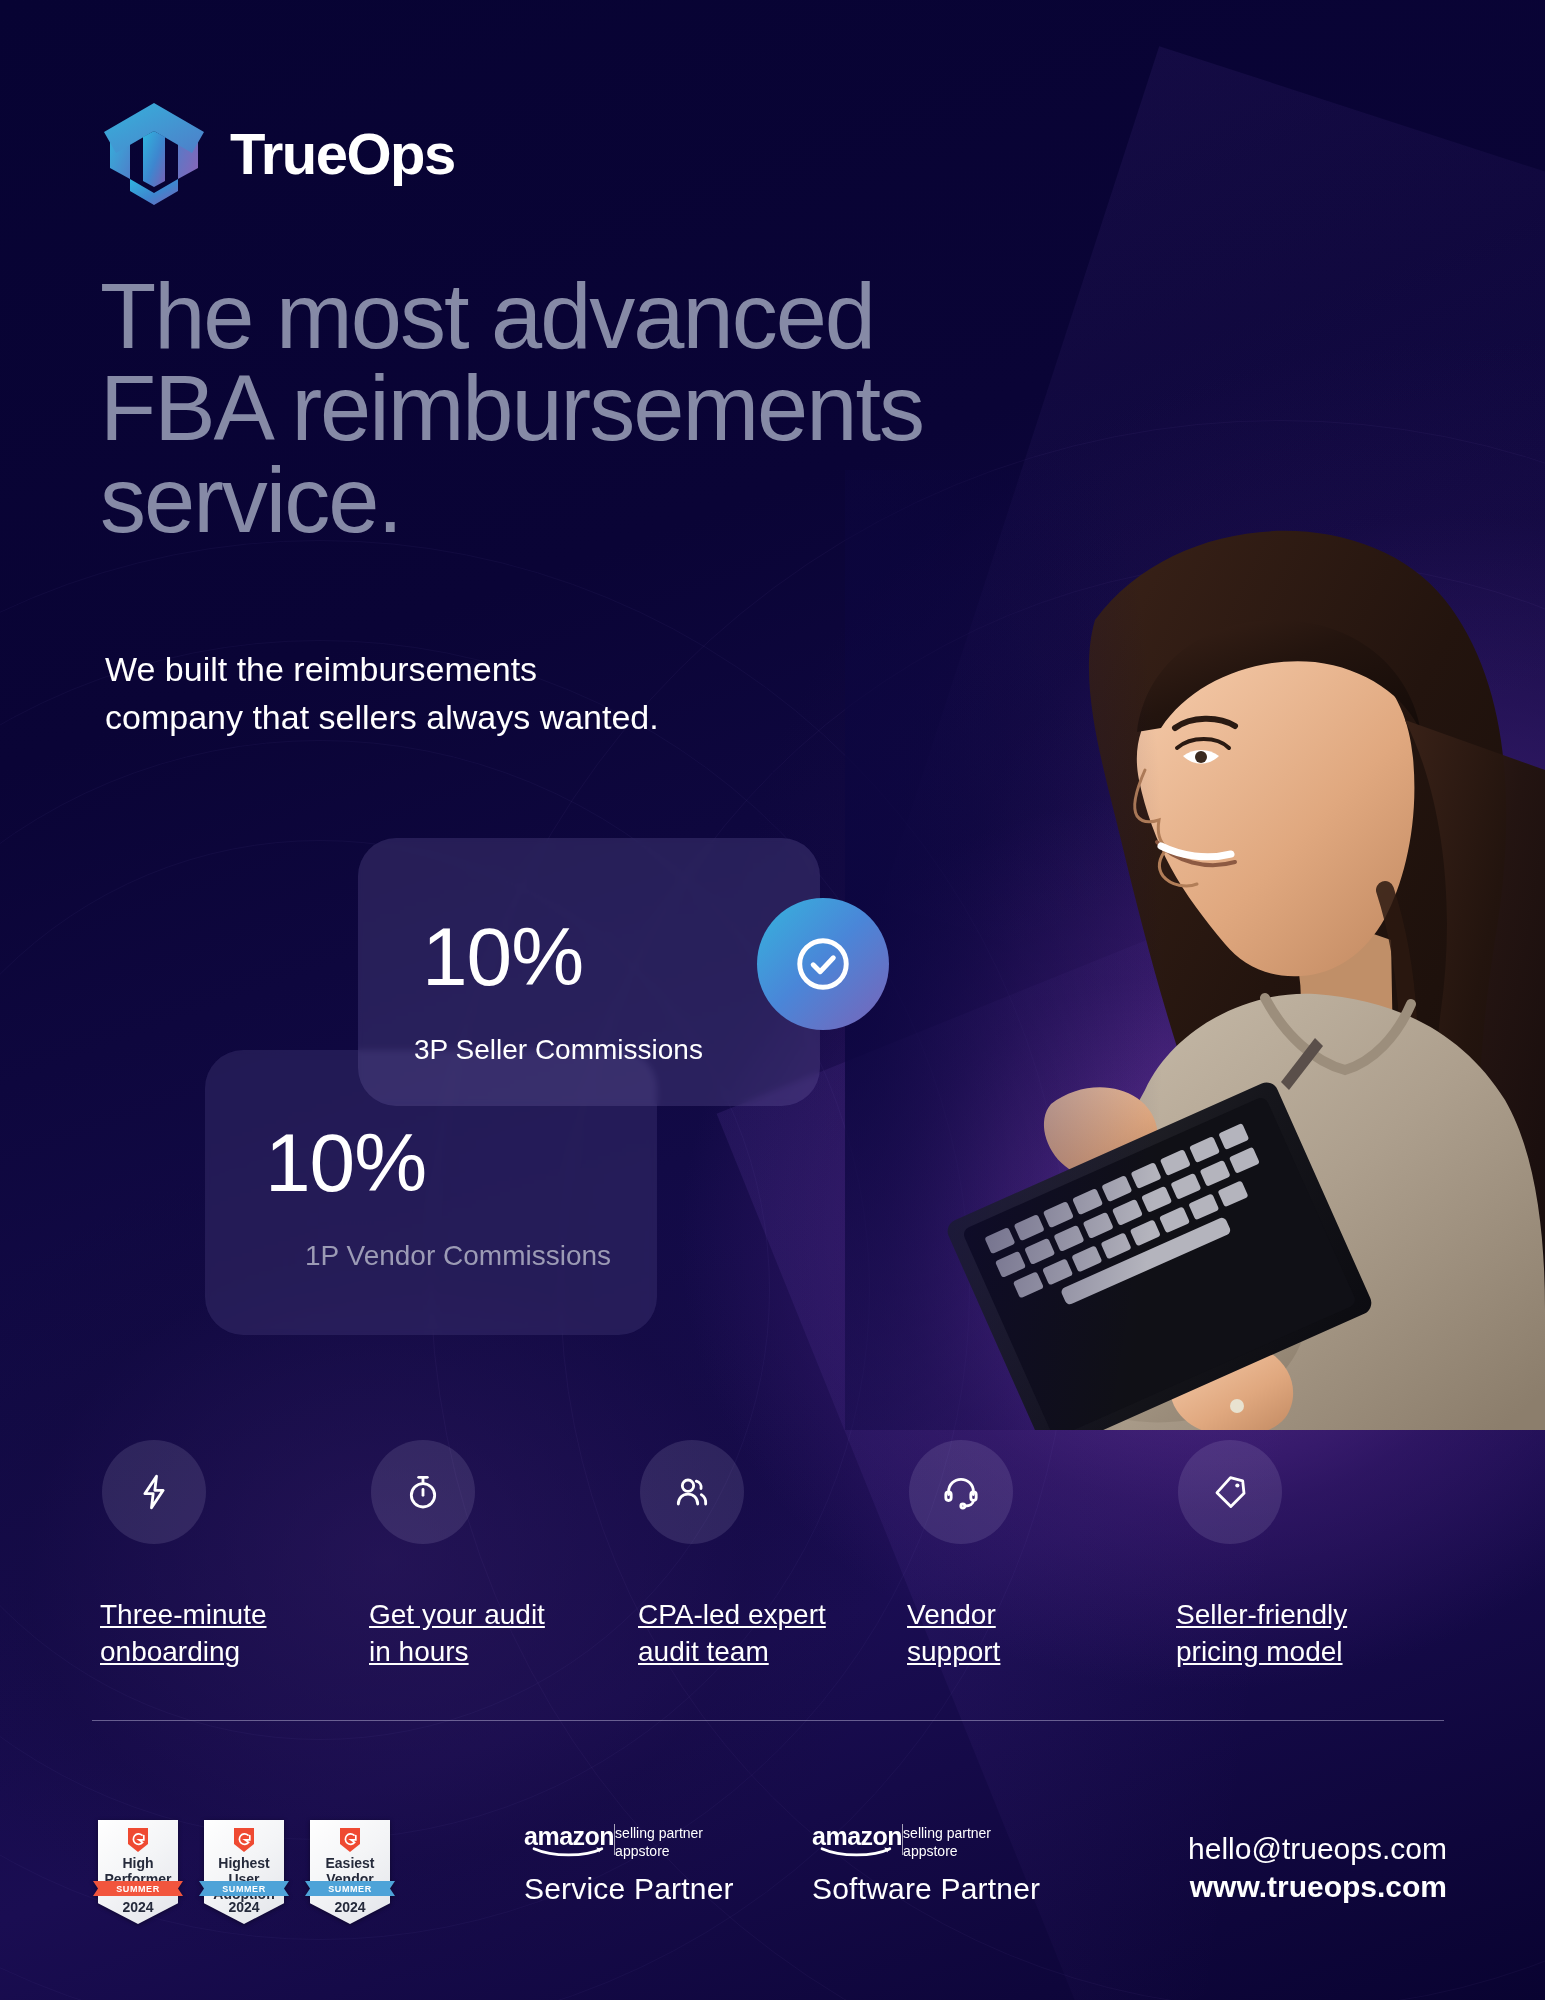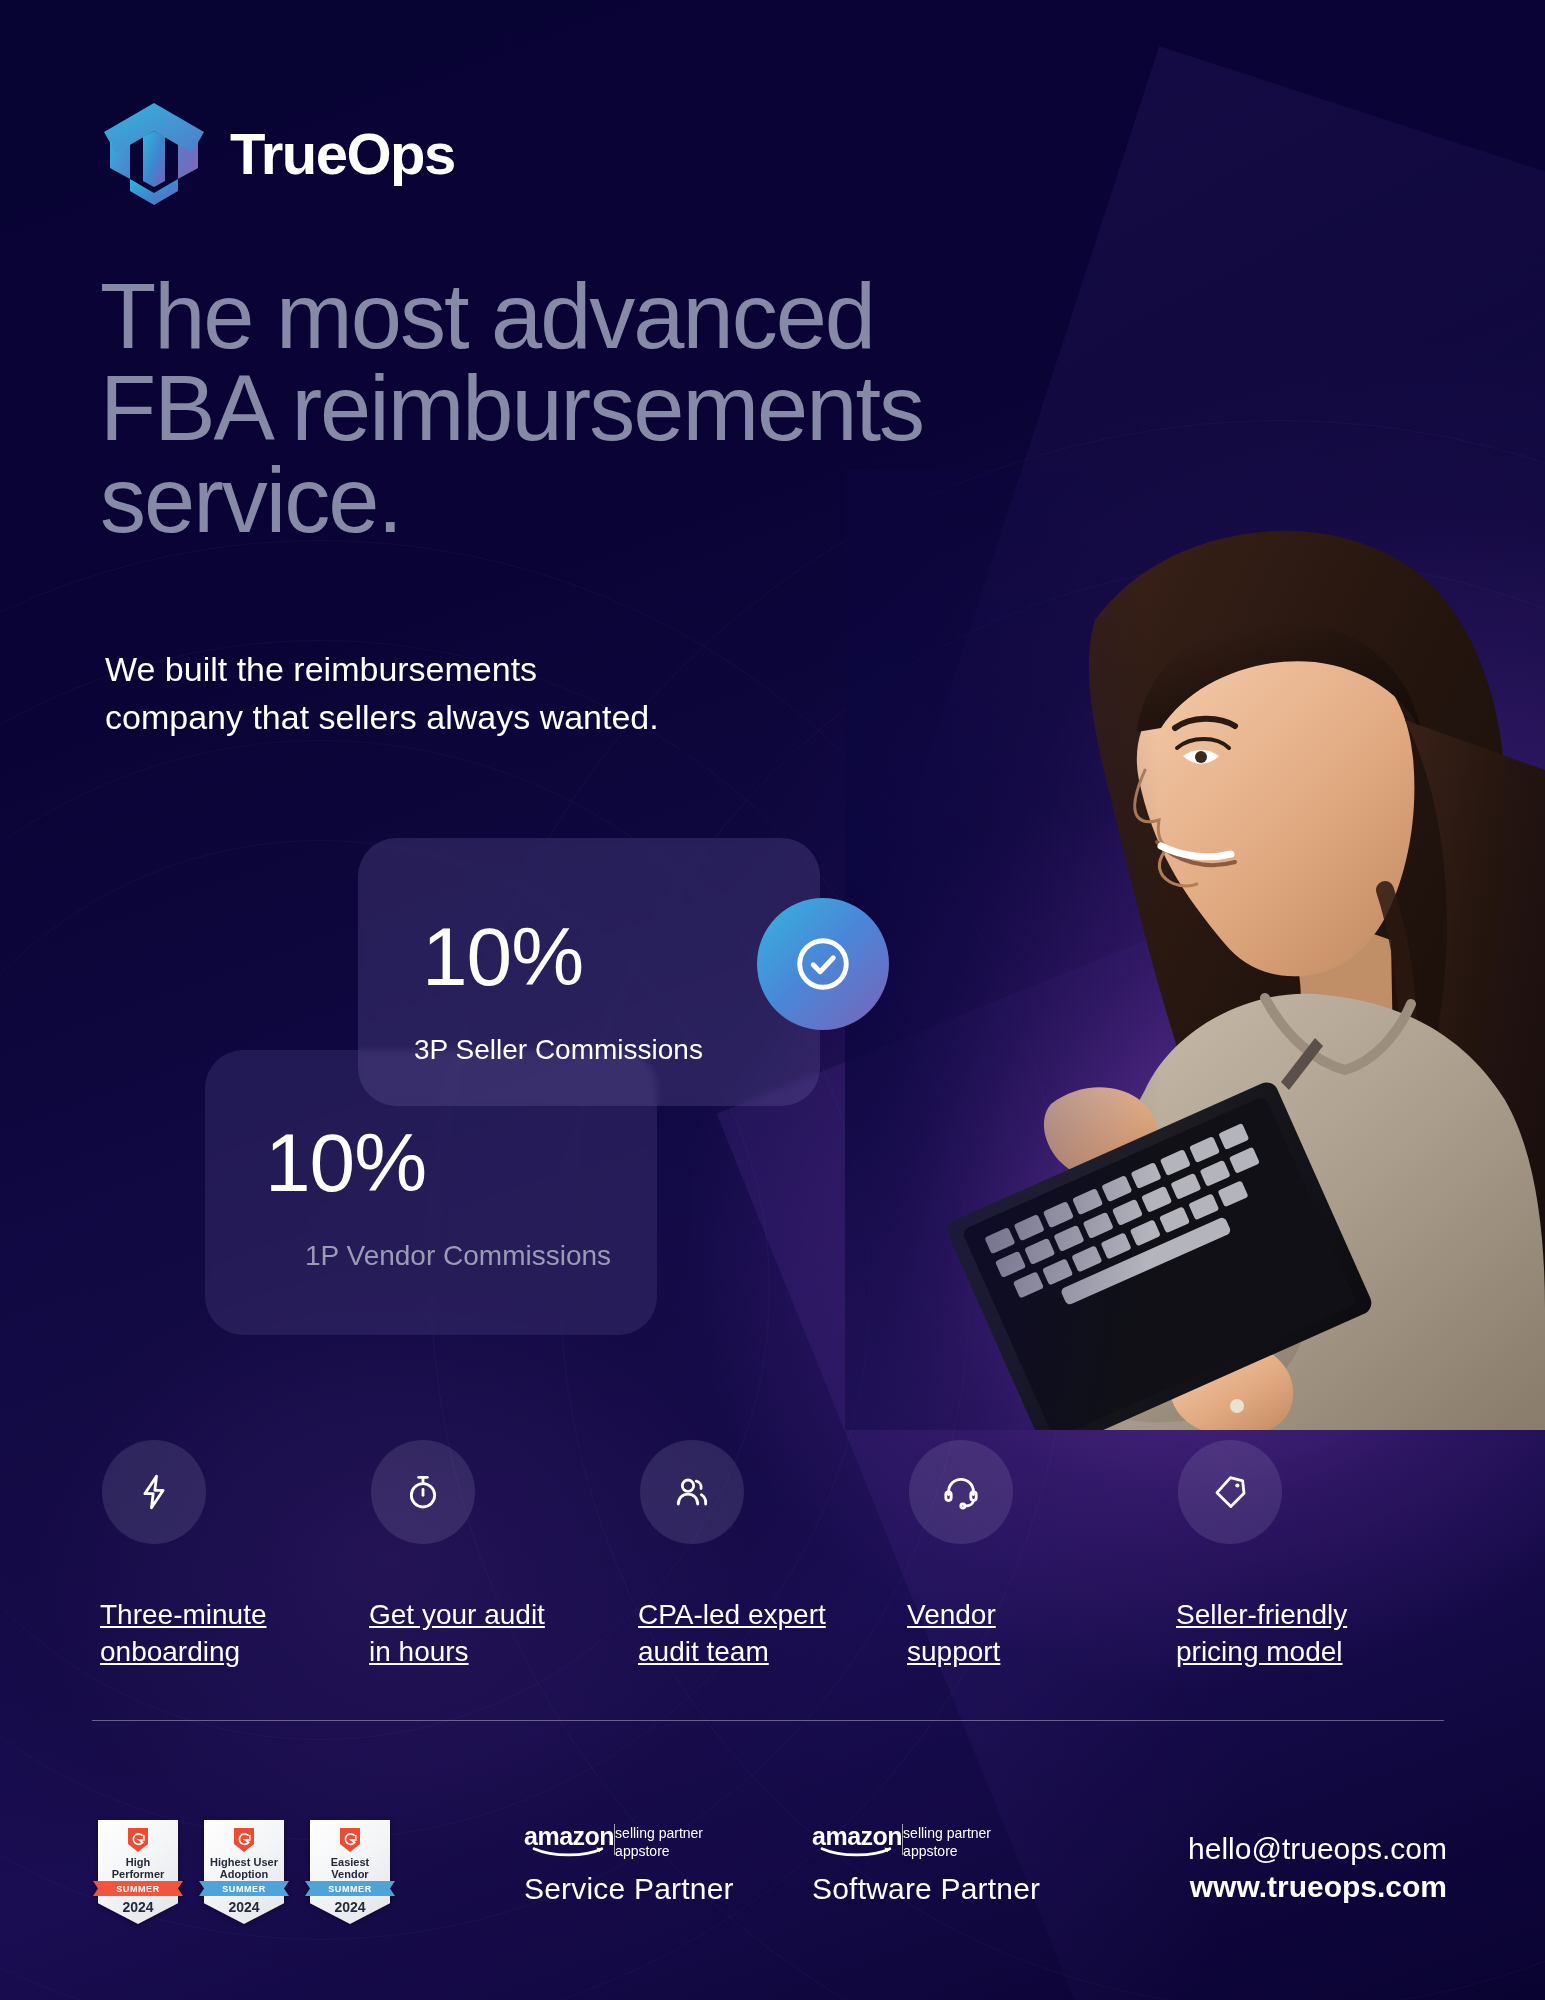--- a/index.html
+++ b/index.html
@@ -238,21 +238,21 @@
     transform: translateX(-50%);
     width: 24px;
     height: 26px;
   }
   .g2-title {
     position: absolute;
     left: 3px;
     right: 3px;
     top: 36px;
     text-align: center;
-    font-size: 11px;
+    font-size: 14px;
     line-height: 1.12;
     font-weight: 700;
     color: #252a3b;
   }
   .g2-band {
     position: absolute;
     left: -5px;
     right: -5px;
     top: 61px;
     height: 15px;

